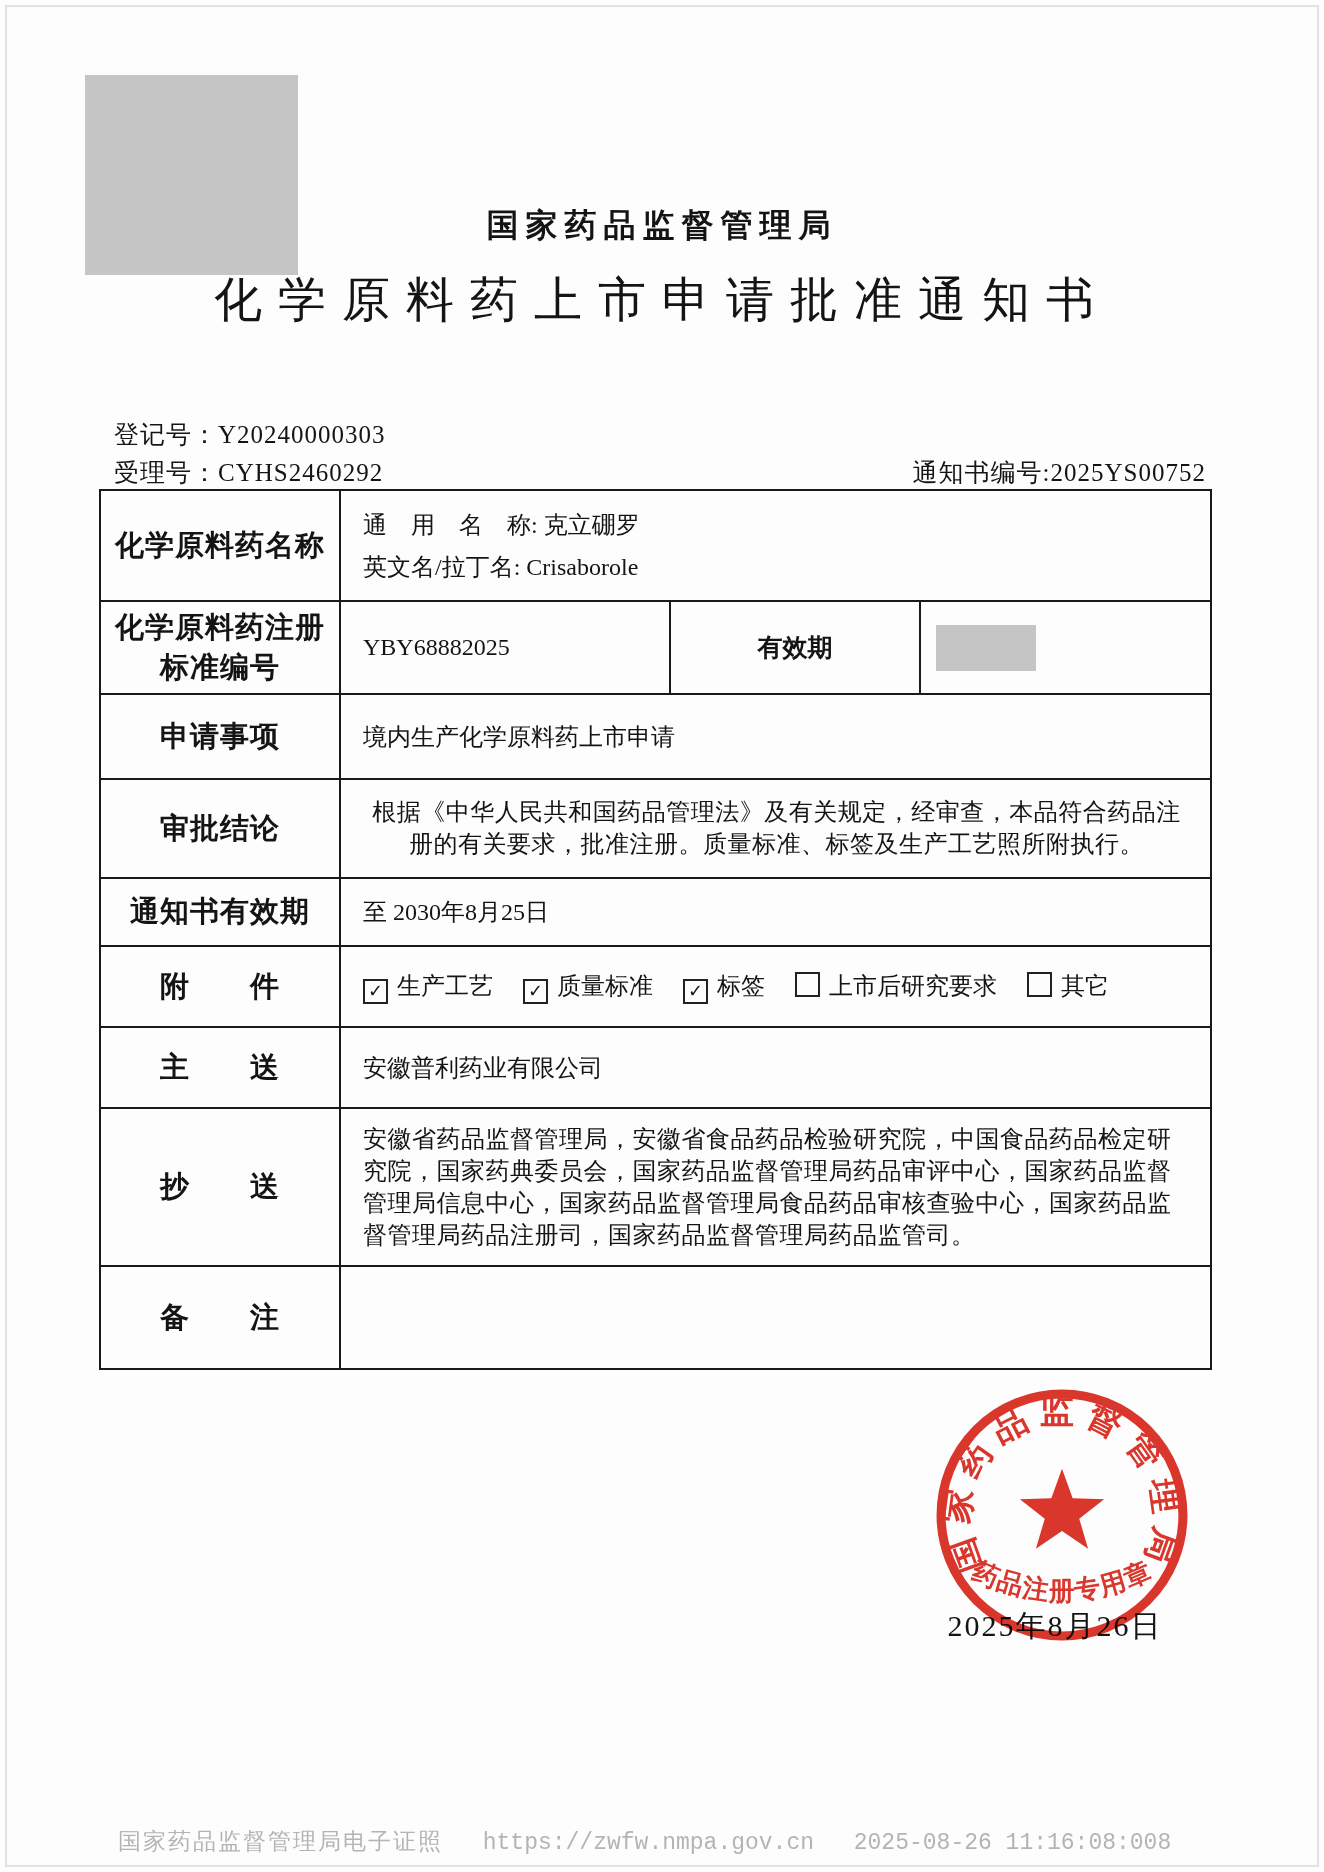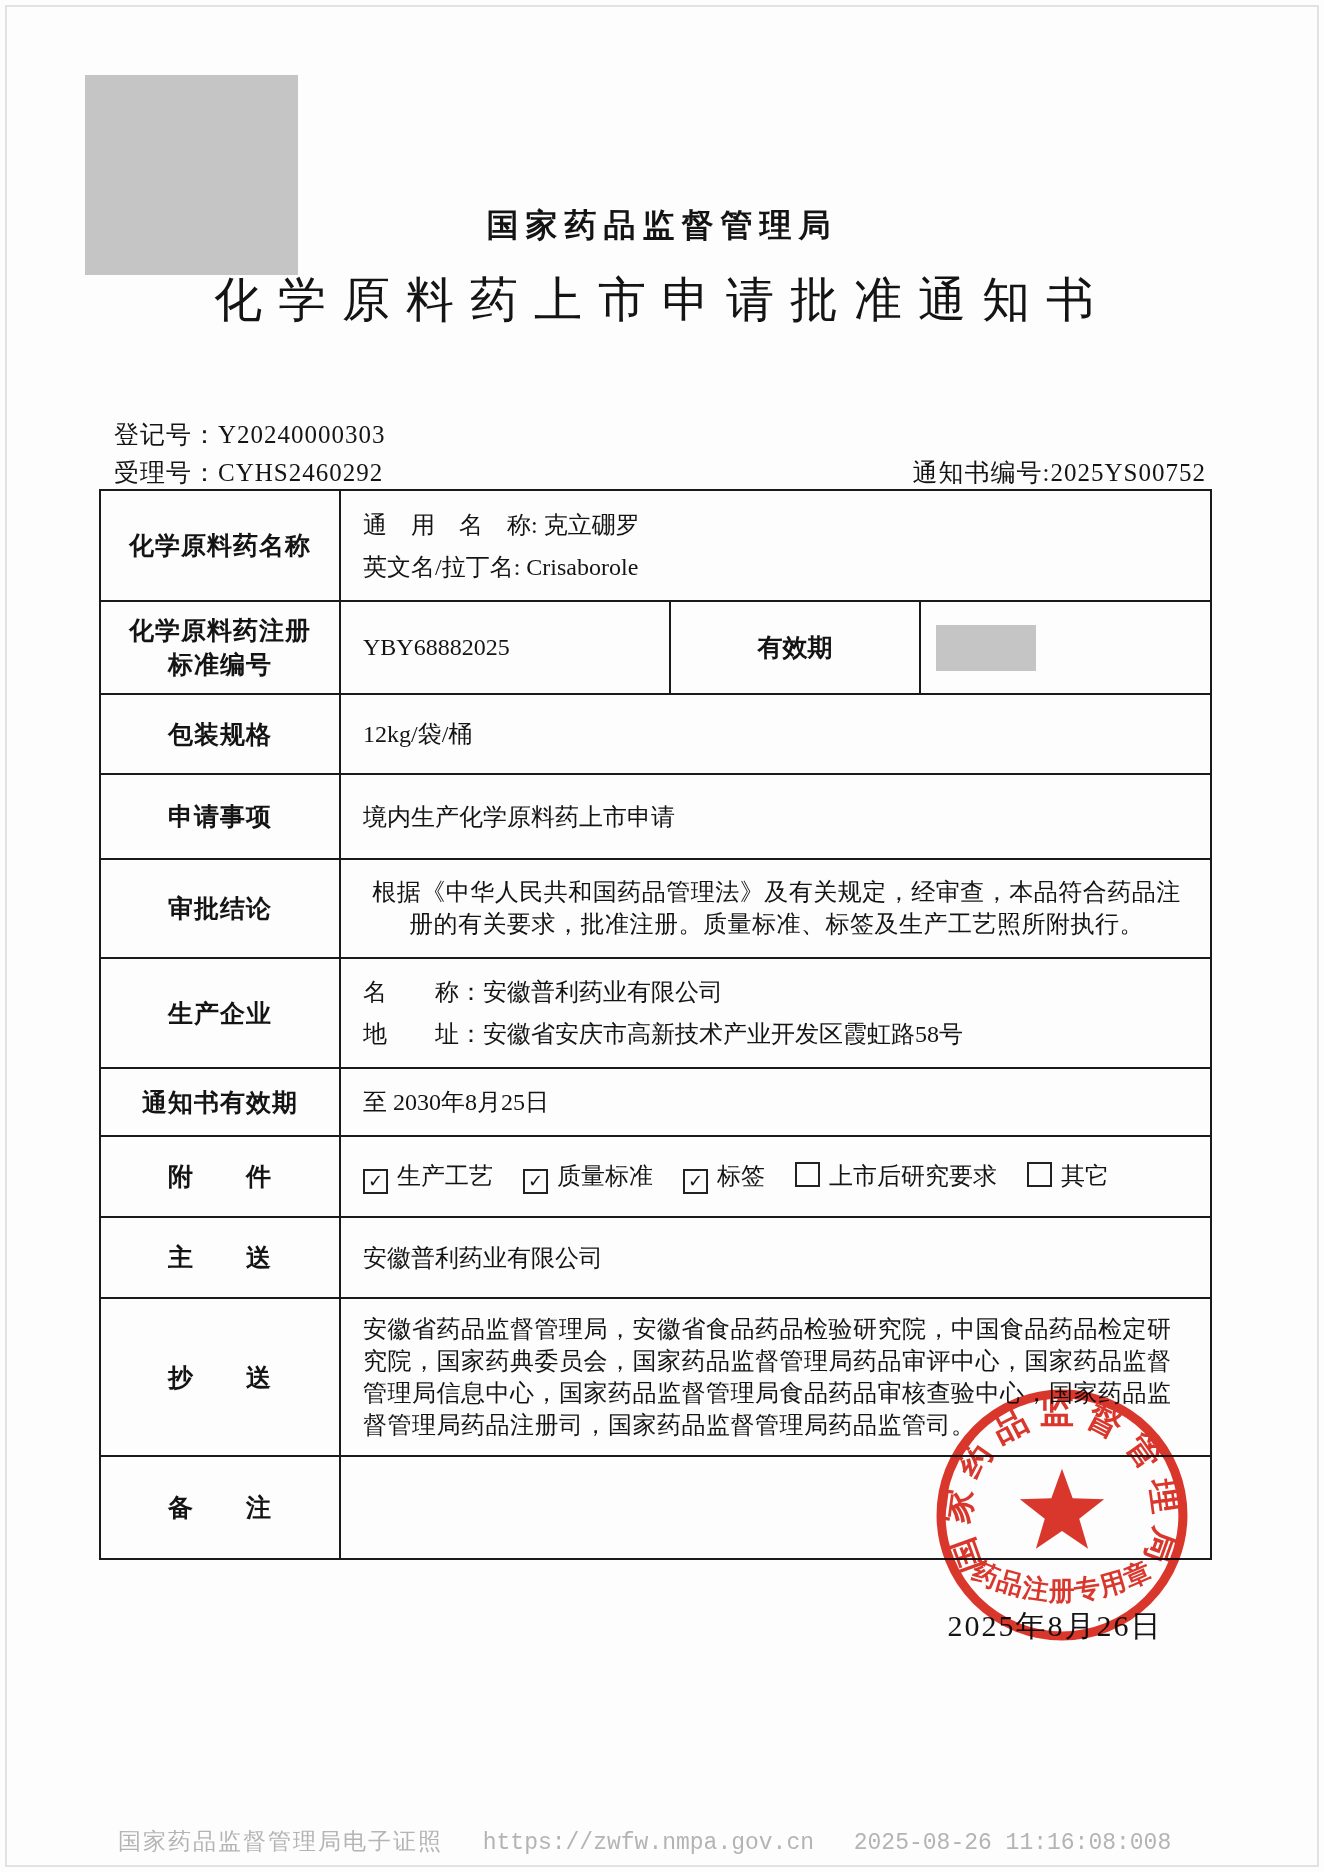--- a/index.html
+++ b/index.html
@@ -20,21 +20,21 @@
     font-size:48px;font-weight:500;letter-spacing:16px;white-space:nowrap;
   }
   .meta-line{position:absolute;font-size:25px;letter-spacing:1px;}
   .meta-1{left:114px;top:418px;}
   .meta-2{left:114px;top:456px;}
   .meta-3{right:118px;top:456px;}
   .tablewrap{position:absolute;left:99px;top:489px;}
   table.doc{border-collapse:collapse;table-layout:fixed;width:1111px;}
   table.doc td{border:2px solid #1a1a1a;vertical-align:middle;overflow:hidden;}
   td.lbl{
-    text-align:center;font-weight:700;font-size:25px;letter-spacing:1px;
+    text-align:center;font-weight:700;font-size:29px;letter-spacing:1px;
     padding:2px 6px;
   }
   td.val{font-size:24px;padding:4px 16px 4px 22px;}
   .two-line div{line-height:1.75;}
   .std-lbl div{line-height:1.35;}
   .center-bold{text-align:center;font-weight:700;font-size:25px;border-radius:8px;}
   .gray-box{width:100px;height:46px;background:#c5c5c5;margin-left:14px;}
   .para{line-height:1.30;letter-spacing:0.5px;padding-right:4px;text-align:center;}
   .cc-para{line-height:1.34;letter-spacing:0.5px;padding-right:10px;}
   .cb{white-space:nowrap;margin-right:24px;font-size:24px;}
@@ -101,44 +101,33 @@
           <div>化学原料药注册</div>
           <div>标准编号</div>
         </td>
         <td class="val">YBY68882025</td>
         <td class="center-bold">有效期</td>
         <td>
               <div class="gray-box"></div>
             </td>
       </tr>
 
-      <tr style="height:80px">
-        <td class="lbl">包装规格</td>
-        <td class="val" colspan="3">12kg/袋/桶</td>
-      </tr>
 
       <tr style="height:85px">
         <td class="lbl">申请事项</td>
         <td class="val" colspan="3">境内生产化学原料药上市申请</td>
       </tr>
 
       <tr style="height:99px">
         <td class="lbl">审批结论</td>
         <td class="val" colspan="3">
           <div class="para">根据《中华人民共和国药品管理法》及有关规定，经审查，本品符合药品注册的有关要求，批准注册。质量标准、标签及生产工艺照所附执行。</div>
         </td>
       </tr>
 
-      <tr style="height:110px">
-        <td class="lbl">生产企业</td>
-        <td class="val two-line" colspan="3">
-          <div><span>名　　称：</span><span>安徽普利药业有限公司</span></div>
-          <div><span>地　　址：</span><span>安徽省安庆市高新技术产业开发区霞虹路58号</span></div>
-        </td>
-      </tr>
 
       <tr style="height:68px">
         <td class="lbl">通知书有效期</td>
         <td class="val" colspan="3">至 2030年8月25日</td>
       </tr>
 
       <tr style="height:81px">
         <td class="lbl">附　　件</td>
         <td class="val" colspan="3">
           <span class="cb"><span class="box">✓</span><span>生产工艺</span></span>

